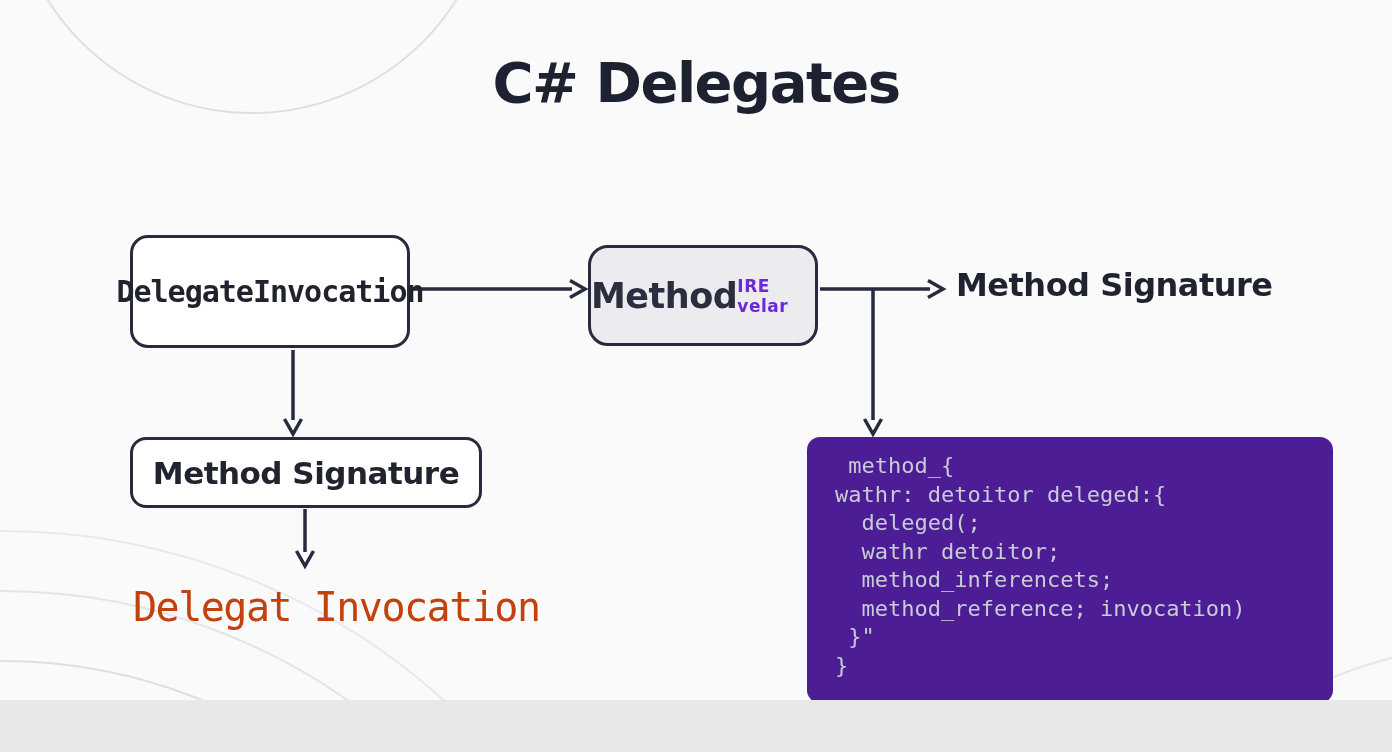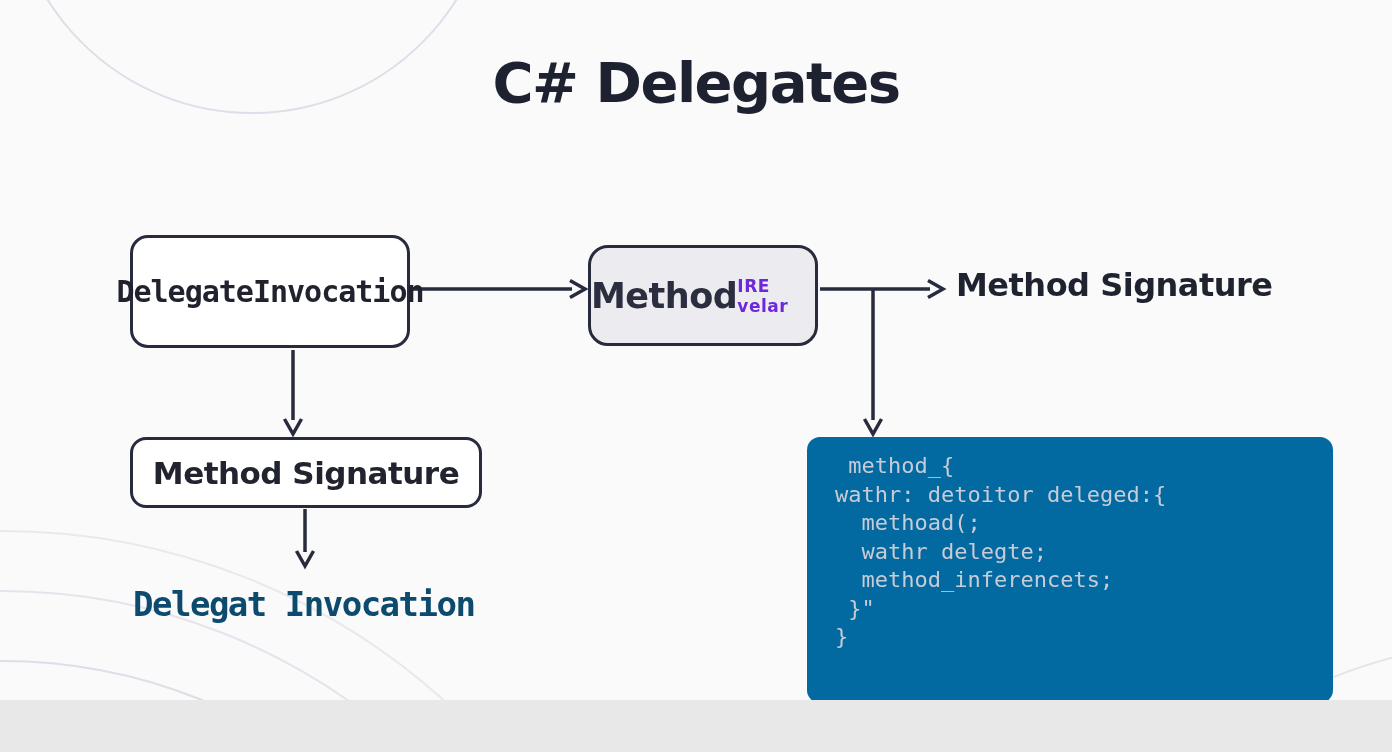--- a/index.html
+++ b/index.html
@@ -31,27 +31,27 @@
   .box-method .sub{font-size:17px;font-weight:600;color:#6d28d9;letter-spacing:0.5px;line-height:20px;}
   .box-sig{left:130px;top:437px;width:352px;height:71px;border-radius:16px;}
   .box-sig .line{font-size:31px;font-weight:bold;color:#21242f;letter-spacing:-0.5px;}
   
   .label-ms{
     position:absolute;left:956px;top:266px;
     font-size:32px;font-weight:bold;color:#1f222f;letter-spacing:-0.5px;
   }
   .label-inv{
     position:absolute;left:133px;top:584px;
-    font-family:"DejaVu Sans Mono",monospace;font-weight:bold;
-    font-size:34px;color:#0c4a6e;letter-spacing:-1.5px;
+    font-family:"DejaVu Sans Mono",monospace;font-weight:normal;
+    font-size:40px;color:#c2410c;letter-spacing:-1.5px;
   }
   
   .code{
     position:absolute;left:807px;top:437px;width:526px;height:266px;
-    background:#0369a1;border-radius:13px;box-sizing:border-box;
+    background:#4c1d95;border-radius:13px;box-sizing:border-box;
     padding:15px 10px 0 28px;
   }
   .code .cl{
     font-family:"DejaVu Sans Mono",monospace;font-size:22px;line-height:28.5px;
     color:#c8ccd6;white-space:pre;
   }
   
   .connectors{position:absolute;left:0;top:0;pointer-events:none;}
 </style>
 </head>
@@ -105,20 +105,21 @@
 
   <div class="box box-sig">
     <span class="line">Method Signature</span>
   </div>
 
   <div class="label-inv">Delegat Invocation</div>
 
   <div class="code">
     <div class="cl"> method_{</div>
     <div class="cl">wathr: detoitor deleged:{</div>
-    <div class="cl">  methoad(;</div>
-    <div class="cl">  wathr delegte;</div>
+    <div class="cl">  deleged(;</div>
+    <div class="cl">  wathr detoitor;</div>
     <div class="cl">  method_inferencets;</div>
+    <div class="cl">  method_reference; invocation)</div>
     <div class="cl"> }"</div>
     <div class="cl">}</div>
   </div>
 
 </div>
 
 </body></html>

